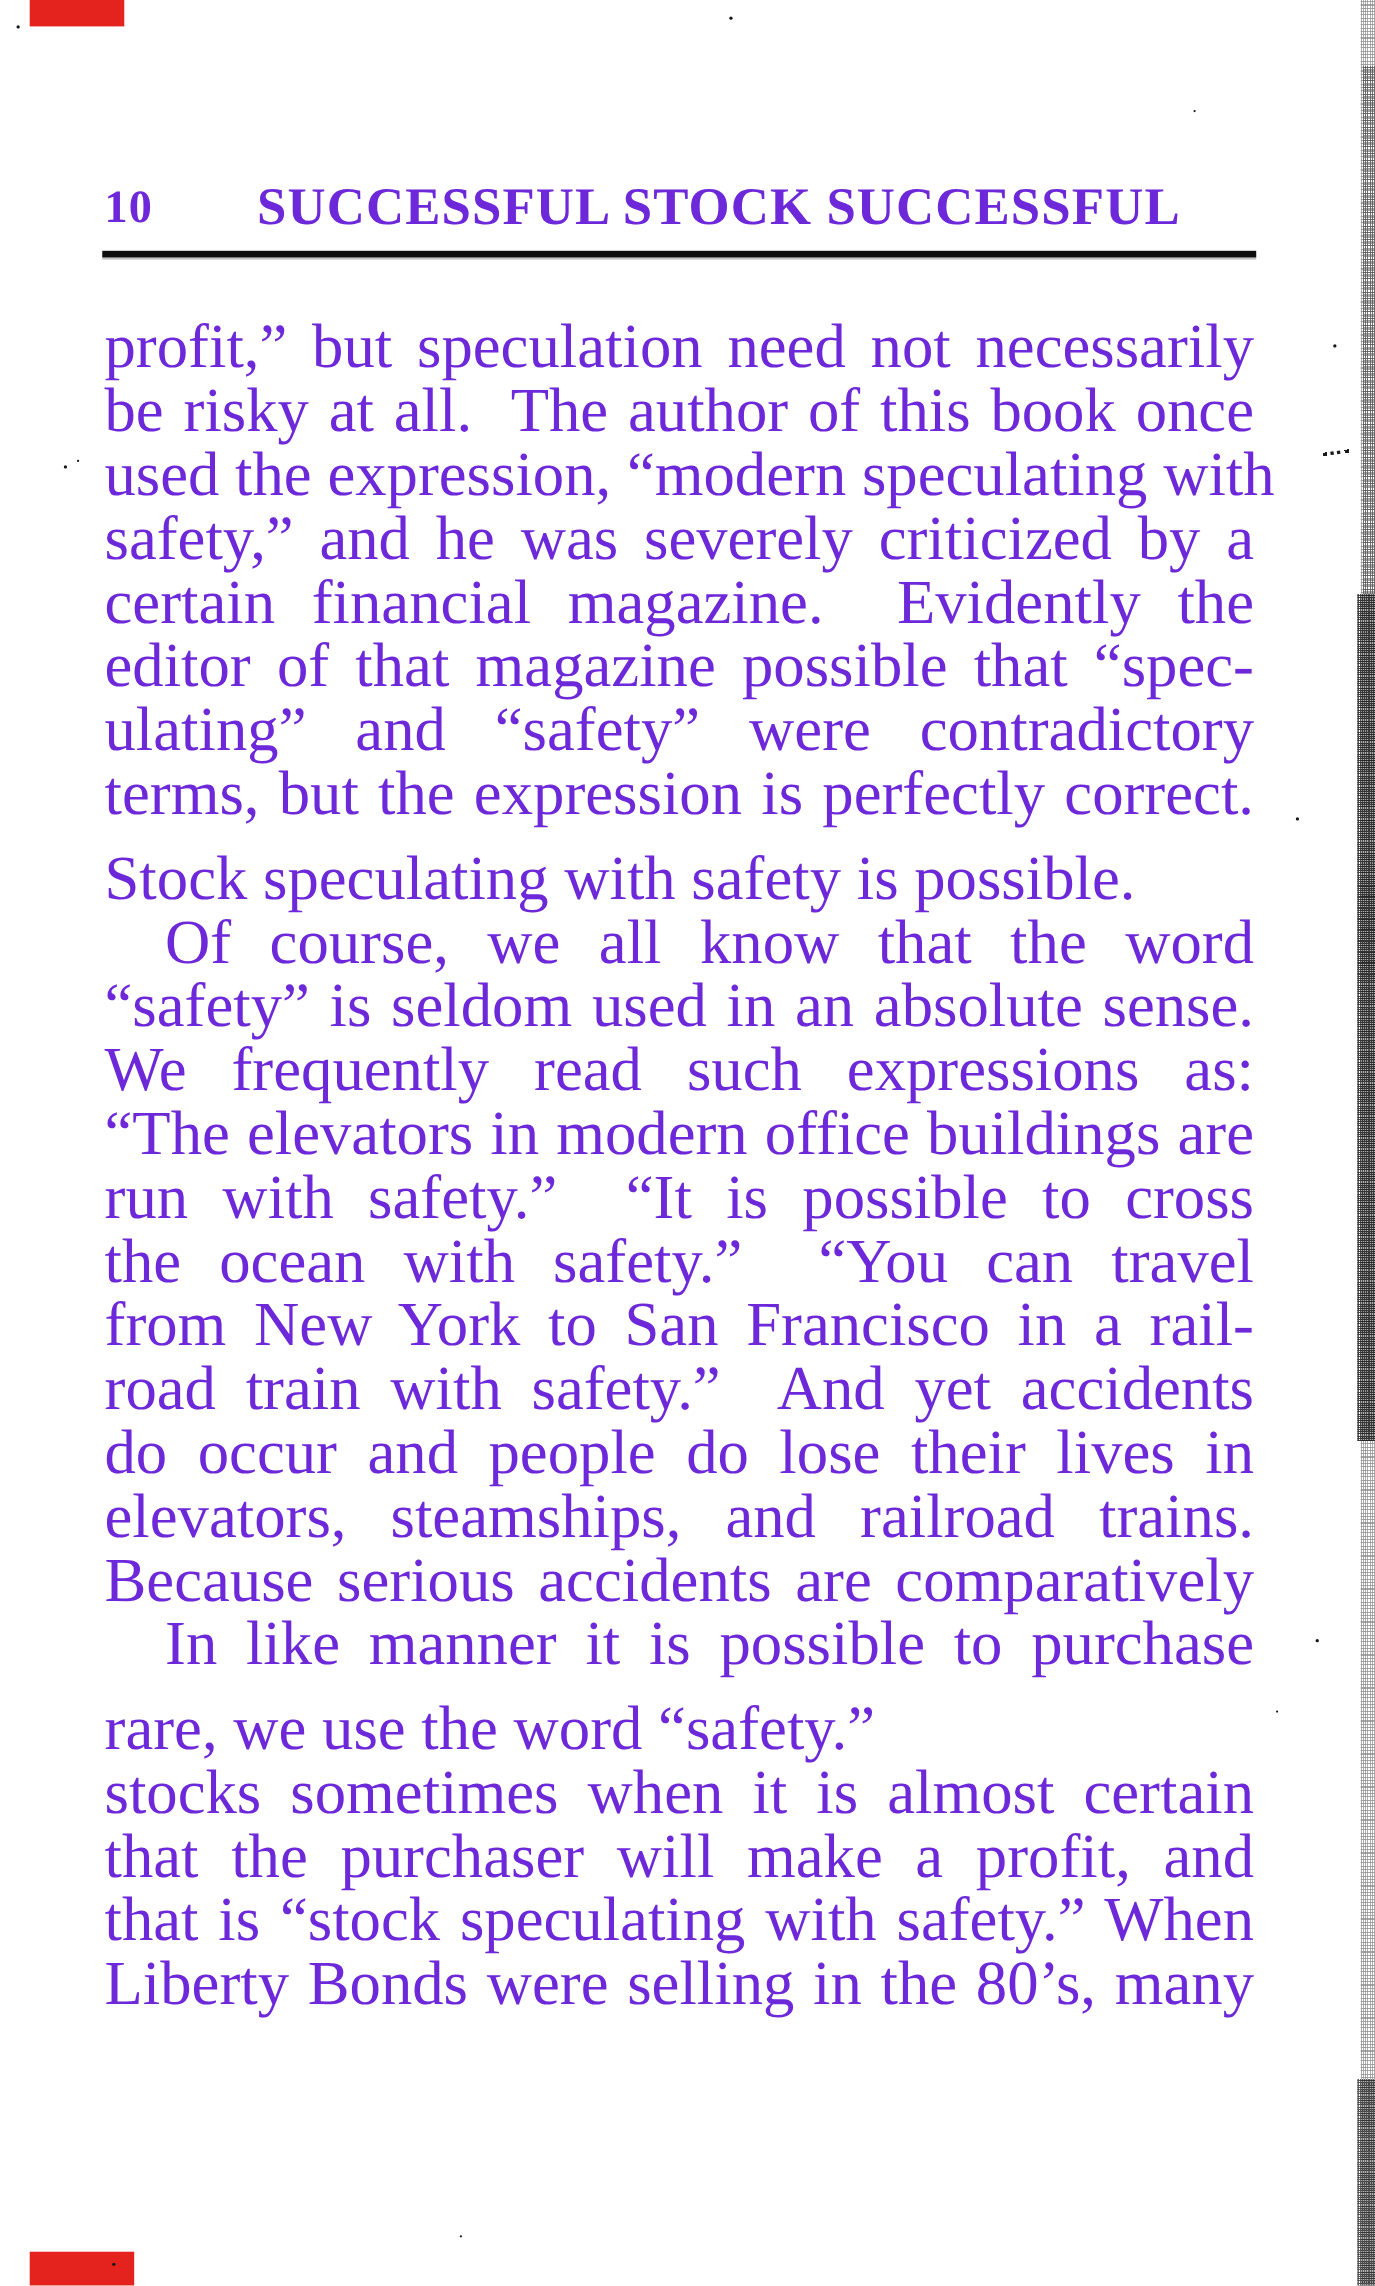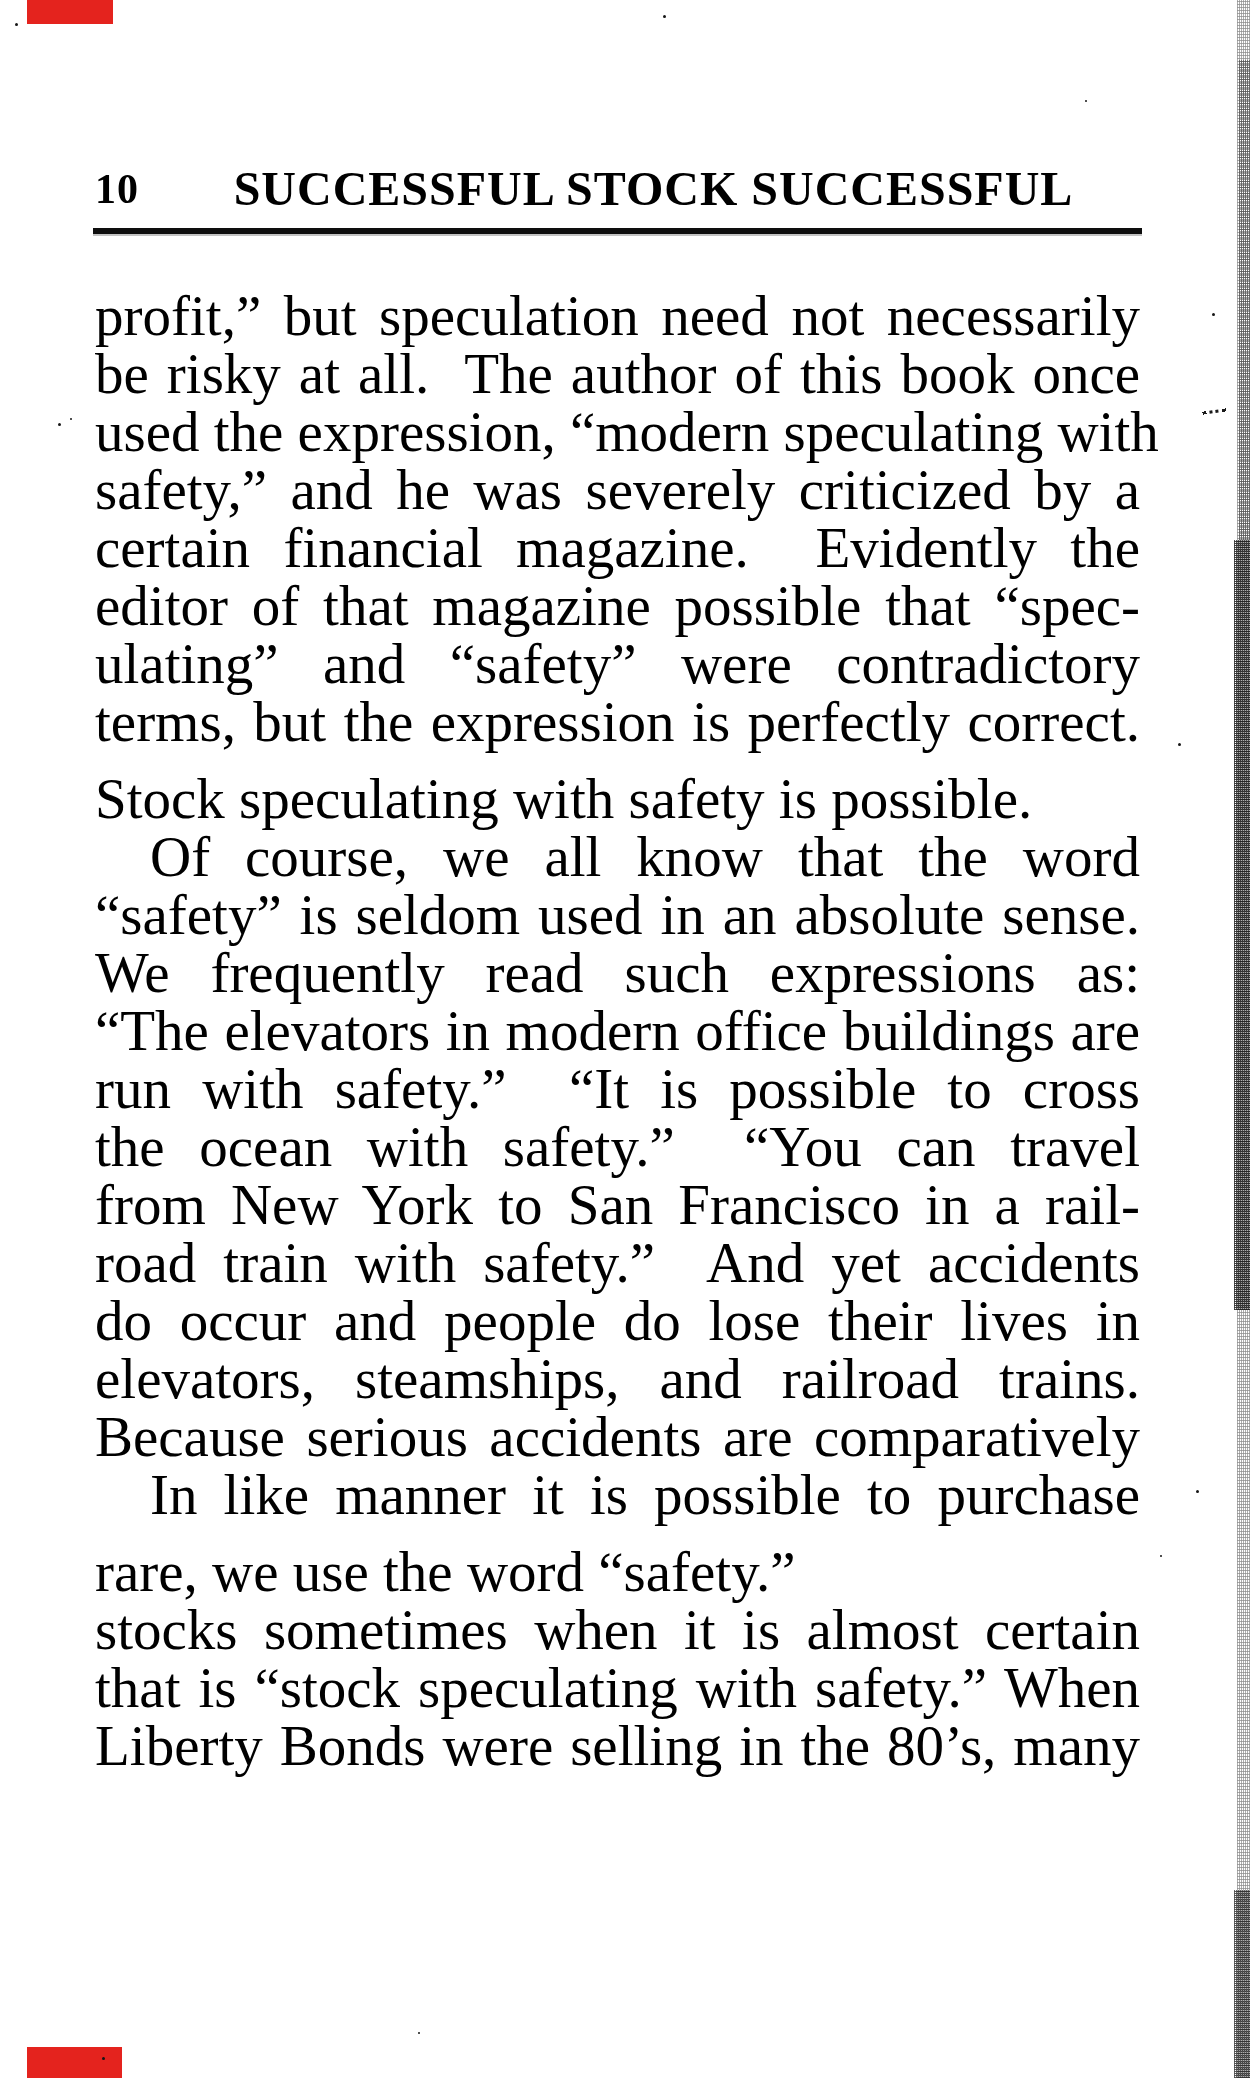--- a/index.html
+++ b/index.html
@@ -2,21 +2,21 @@
 <html><head>
 <meta charset="utf-8">
 <style>
   html,body{margin:0;padding:0;background:#fff;}
   .page{
     position:relative;
     width:1250px;height:2078px;
     background:#ffffff;
     overflow:hidden;
     font-family:"Liberation Serif", serif;
-    color:#000000;
+    color:#6d28d9;
   }
   
   .hdr{position:absolute;left:95px;right:110px;top:163px;height:52px;line-height:52px;}
   .pagenum{position:absolute;left:0;top:0;font-size:42px;font-weight:bold;letter-spacing:1px;}
   .hdr-title{
     position:absolute;left:0;right:0;top:0;text-align:center;padding-left:72px;
     font-size:48px;font-weight:bold;letter-spacing:1px;white-space:nowrap;
   }
   .rule{position:absolute;left:93px;top:228px;width:1049px;height:6px;background:#0e0e0e;
         box-shadow:0 2px 0 rgba(10,10,10,.25);}
@@ -89,20 +89,21 @@
     <div class="line">run with safety.”&nbsp; “It is possible to cross</div>
     <div class="line">the ocean with safety.”&nbsp; “You can travel</div>
     <div class="line">from New York to San Francisco in a rail-</div>
     <div class="line">road train with safety.”&nbsp; And yet accidents</div>
     <div class="line">do occur and people do lose their lives in</div>
     <div class="line">elevators, steamships, and railroad trains.</div>
     <div class="line">Because serious accidents are comparatively</div>
     <div class="line indent">In like manner it is possible to purchase</div>
     <div class="line endp">rare, we use the word “safety.”</div>
     <div class="line">stocks sometimes when it is almost certain</div>
+    <div class="line">that the purchaser will make a profit, and</div>
     <div class="line">that is “stock speculating with safety.” When</div>
     <div class="line">Liberty Bonds were selling in the 80’s, many</div>
   </div>
 
   <div class="edge-noise"></div>
   <div class="edge-noise-seg seg3"></div>
   <div class="edge-noise-seg seg1"></div>
   <div class="edge-noise-seg seg2"></div>
 
   <div class="speck" style="left:663px;top:15px;"></div>

